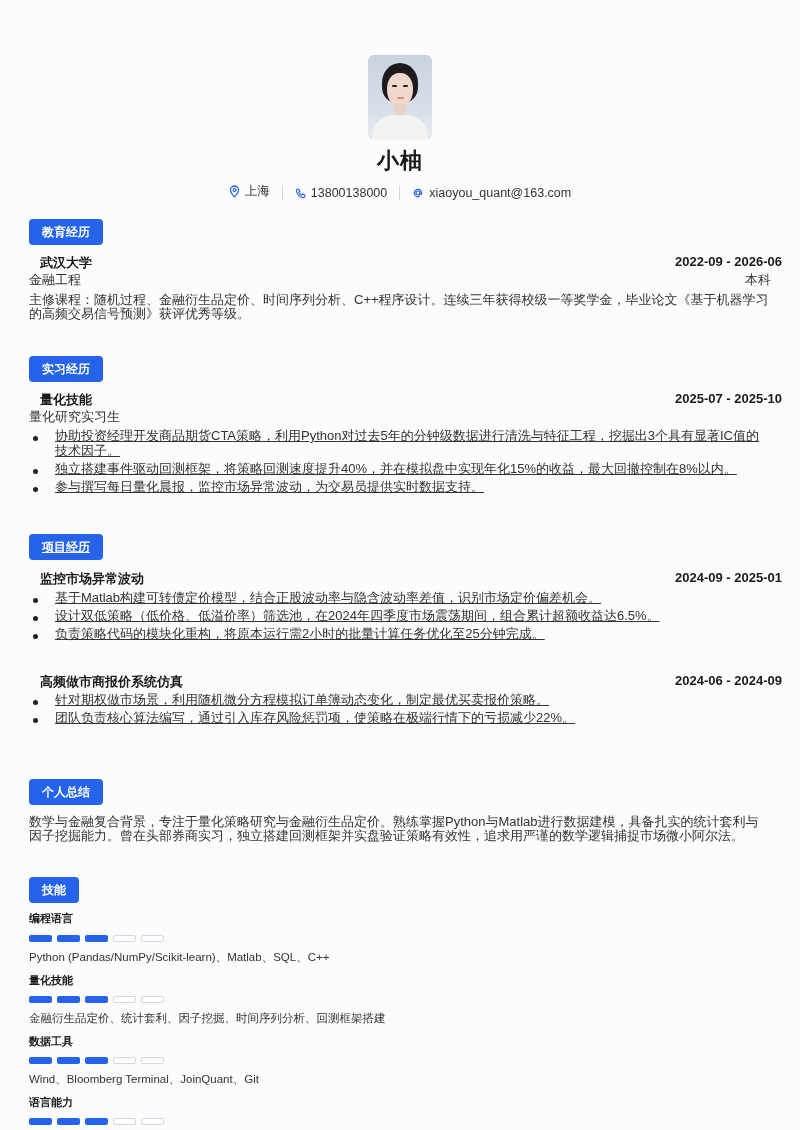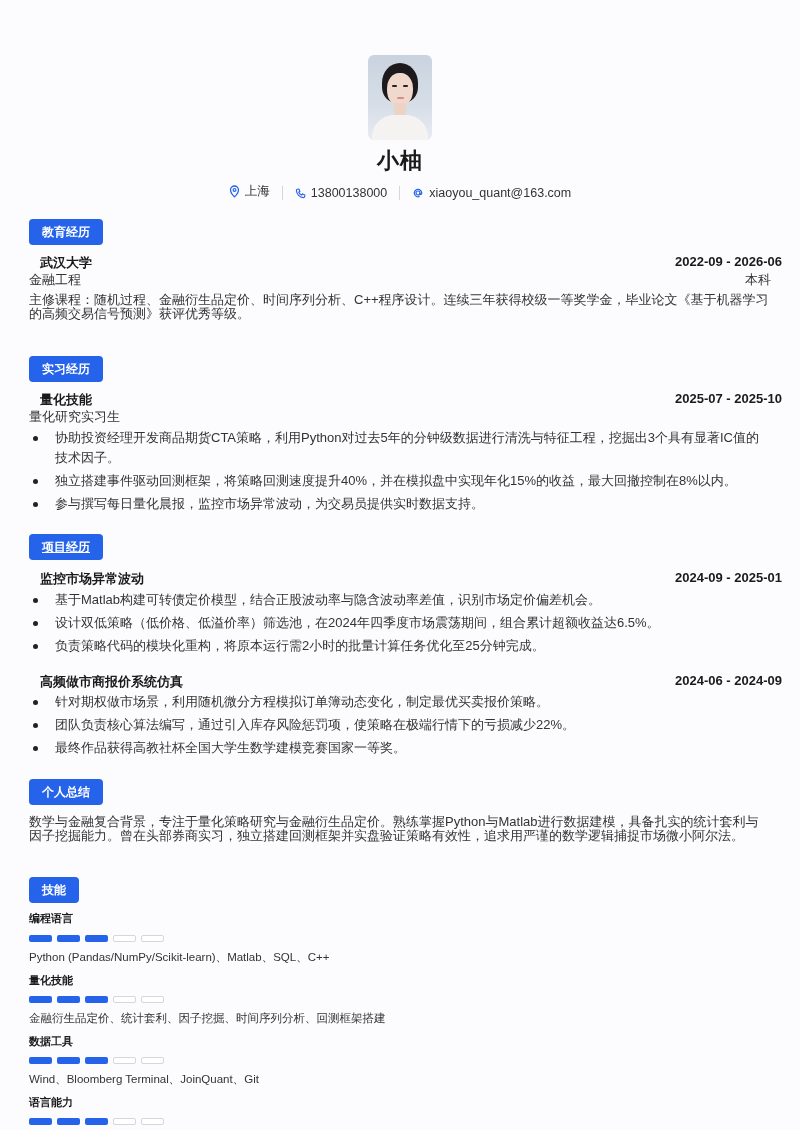--- a/index.html
+++ b/index.html
@@ -24,21 +24,21 @@
   .contact svg { display: block; }
 
   
   .badge { position: absolute; left: 29px; height: 26px; padding: 0 13px; background: #2563eb; color: #fff; font-size: 12px; font-weight: bold;
            border-radius: 4px; line-height: 26px; }
   .row { position: absolute; left: 40px; width: 742px; display: flex; justify-content: space-between; font-size: 13px; }
   .bold { font-weight: bold; color: #1a1a1a; }
   .sub { position: absolute; left: 29px; width: 742px; display: flex; justify-content: space-between; font-size: 13px; color: #333; }
   .para { position: absolute; left: 29px; width: 742px; font-size: 13px; line-height: 14px; color: #333; }
   ul.bullets { position: absolute; left: 29px; width: 742px; list-style: none; font-size: 13px; color: #333; }
-  ul.bullets li { position: relative; padding-left: 26px; line-height: 20px; margin-bottom: 3px; }
+  ul.bullets li { position: relative; padding-left: 26px; line-height: 15px; margin-bottom: 3px; text-decoration: underline; }
   ul.bullets li::before { content: ""; position: absolute; left: 4px; top: 8px; width: 5px; height: 5px; border-radius: 50%; background: #222; }
 
   
   .skill-title { position: absolute; left: 29px; font-size: 11px; font-weight: bold; color: #1a1a1a; }
   .bars { position: absolute; left: 29px; display: flex; gap: 5px; }
   .bar { width: 23px; height: 7px; border-radius: 2px; }
   .bar.on { background: #2563eb; }
   .bar.off { background: #fff; border: 1px solid #d4d7dc; }
   .skill-desc { position: absolute; left: 29px; font-size: 11.5px; color: #333; }
 </style>
@@ -126,21 +126,20 @@
     <li>负责策略代码的模块化重构，将原本运行需2小时的批量计算任务优化至25分钟完成。</li>
   </ul>
 
   <div class="row" style="top:673px;">
     <span class="bold">高频做市商报价系统仿真</span>
     <span class="bold">2024-06 - 2024-09</span>
   </div>
   <ul class="bullets" style="top:692px;">
     <li>针对期权做市场景，利用随机微分方程模拟订单簿动态变化，制定最优买卖报价策略。</li>
     <li>团队负责核心算法编写，通过引入库存风险惩罚项，使策略在极端行情下的亏损减少22%。</li>
-    <li>最终作品获得高教社杯全国大学生数学建模竞赛国家一等奖。</li>
   </ul>
 
   <div class="badge" style="top:779px;">个人总结</div>
   <div class="para" style="top:815px;">数学与金融复合背景，专注于量化策略研究与金融衍生品定价。熟练掌握Python与Matlab进行数据建模，具备扎实的统计套利与因子挖掘能力。曾在头部券商实习，独立搭建回测框架并实盘验证策略有效性，追求用严谨的数学逻辑捕捉市场微小阿尔法。</div>
 
   <div class="badge" style="top:877px;">技能</div>
 
   <div class="skill-title" style="top:911px;">编程语言</div>
   <div class="bars" style="top:935px;">
     <div class="bar on"></div>

